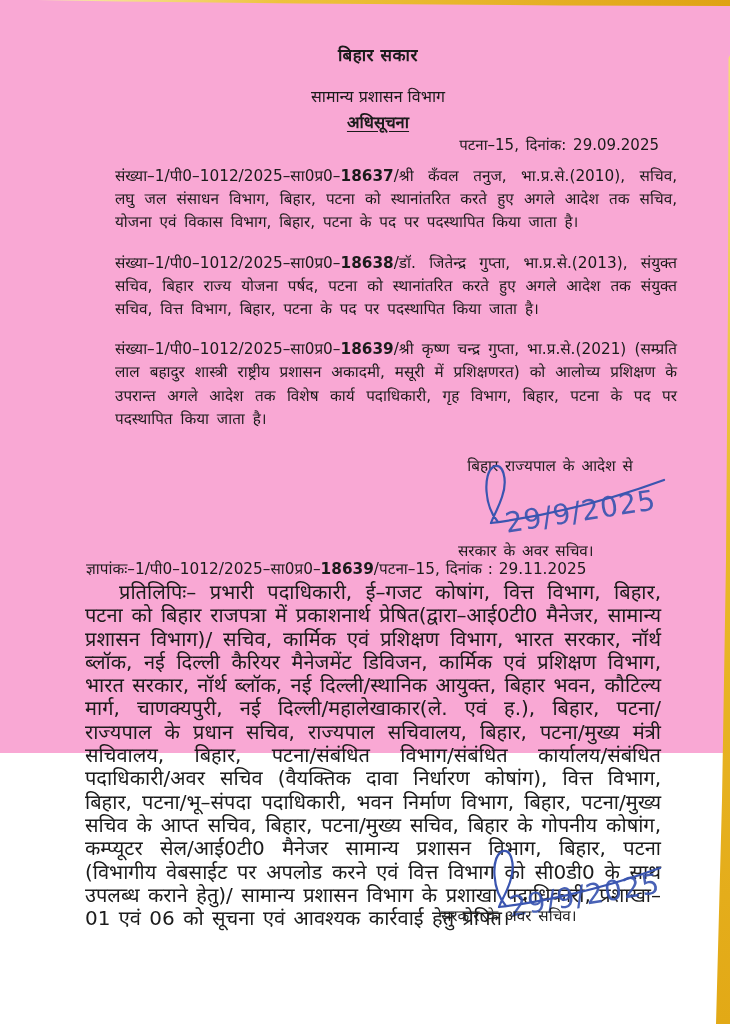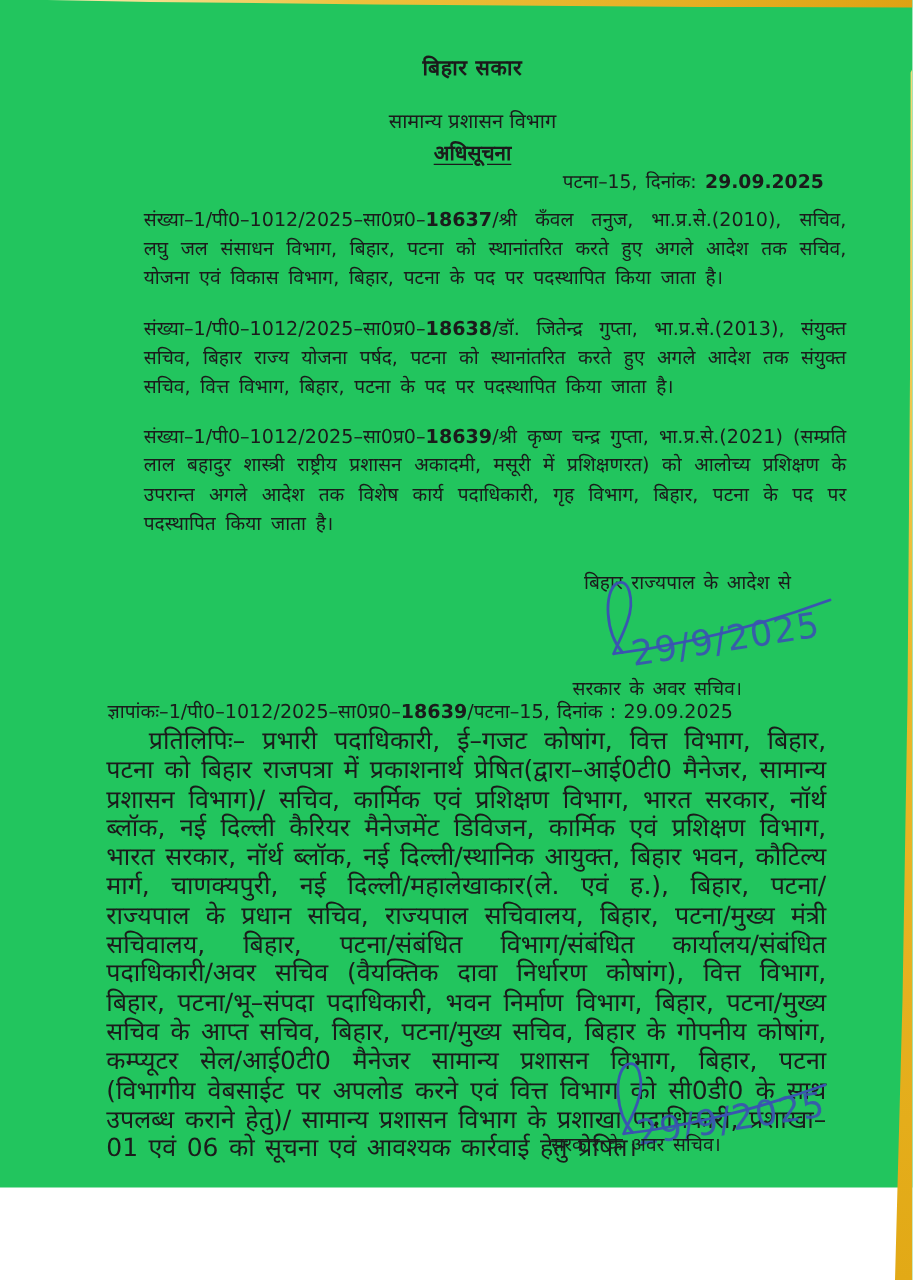--- a/index.html
+++ b/index.html
@@ -7,22 +7,22 @@
     padding: 0;
     width: 730px;
     height: 1024px;
     background: #ffffff;
     overflow: hidden;
     font-family: "DejaVu Sans", "Liberation Sans", sans-serif;
   }
   .page {
     position: relative;
     width: 730px;
-    height: 950px;
-    background: #22c55e;
+    height: 753px;
+    background: #f9a8d4;
     color: #1b1b1b;
   }
   .scan-edges {
     position: absolute;
     left: 0; top: 0;
     width: 730px; height: 1024px;
     pointer-events: none;
     z-index: 5;
   }
   
@@ -53,21 +53,21 @@
     text-underline-offset: 3px;
     margin-top: 32px;
   }
   .date-line {
     position: absolute;
     left: 97px; top: 134px; width: 562px;
     text-align: right;
     font-size: 15px;
     word-spacing: 2px;
   }
-  .date-line b { font-weight: bold; }
+  .date-line b { font-weight: normal; }
   
   .orders {
     position: absolute;
     left: 115px; top: 165px; width: 562px;
   }
   .order-para {
     font-size: 15.3px;
     line-height: 23.2px;
     text-align: justify;
     word-spacing: 3px;
@@ -176,21 +176,21 @@
   <svg class="sig1" viewBox="0 0 212 78">
     <g stroke="#3a55b0" stroke-width="2.2" fill="none" stroke-linecap="round">
       <path d="M30,62 C16,46 15,14 25,7 C35,1 40,20 34,37 C30,49 25,57 23,63"></path>
       <path d="M23,63 C62,58 125,46 196,20"></path>
     </g>
     <text class="hand" x="36" y="62" fill="#3a55b0" transform="rotate(-9 106 50)">29/9/2025</text>
   </svg>
 
   <div class="sig-desig">सरकार के अवर सचिव।</div>
 
-  <div class="memo-line"><span>ज्ञापांकः–1/पी0–1012/2025–सा0प्र0–</span><b>18639</b><span>/पटना–15, दिनांक : 29.09.2025</span></div>
+  <div class="memo-line"><span>ज्ञापांकः–1/पी0–1012/2025–सा0प्र0–</span><b>18639</b><span>/पटना–15, दिनांक : 29.11.2025</span></div>
 
   <div class="copy-para">प्रतिलिपिः– प्रभारी पदाधिकारी, ई–गजट कोषांग, वित्त विभाग, बिहार, पटना को बिहार राजपत्रा में प्रकाशनार्थ प्रेषित(द्वारा–आई0टी0 मैनेजर, सामान्य प्रशासन विभाग)/ सचिव, कार्मिक एवं प्रशिक्षण विभाग, भारत सरकार, नॉर्थ ब्लॉक, नई दिल्ली कैरियर मैनेजमेंट डिविजन, कार्मिक एवं प्रशिक्षण विभाग, भारत सरकार, नॉर्थ ब्लॉक, नई दिल्ली/स्थानिक आयुक्त, बिहार भवन, कौटिल्य मार्ग, चाणक्यपुरी, नई दिल्ली/महालेखाकार(ले. एवं ह.), बिहार, पटना/राज्यपाल के प्रधान सचिव, राज्यपाल सचिवालय, बिहार, पटना/मुख्य मंत्री सचिवालय, बिहार, पटना/संबंधित विभाग/संबंधित कार्यालय/संबंधित पदाधिकारी/अवर सचिव (वैयक्तिक दावा निर्धारण कोषांग), वित्त विभाग, बिहार, पटना/भू–संपदा पदाधिकारी, भवन निर्माण विभाग, बिहार, पटना/मुख्य सचिव के आप्त सचिव, बिहार, पटना/मुख्य सचिव, बिहार के गोपनीय कोषांग, कम्प्यूटर सेल/आई0टी0 मैनेजर सामान्य प्रशासन विभाग, बिहार, पटना (विभागीय वेबसाईट पर अपलोड करने एवं वित्त विभाग को सी0डी0 के साथ उपलब्ध कराने हेतु)/ सामान्य प्रशासन विभाग के प्रशाखा पदाधिकारी, प्रशाखा–01 एवं 06 को सूचना एवं आवश्यक कार्रवाई हेतु प्रेषित।</div>
 
   <svg class="sig2" viewBox="0 0 196 76">
     <g stroke="#3a55b0" stroke-width="2.2" fill="none" stroke-linecap="round">
       <path d="M28,60 C14,44 13,13 23,6 C33,0 38,19 32,36 C28,48 23,55 21,61"></path>
       <path d="M21,61 C58,57 118,45 182,22"></path>
     </g>
     <text class="hand" x="30" y="60" fill="#3a55b0" transform="rotate(-9 98 48)">29/9/2025</text>
   </svg>

